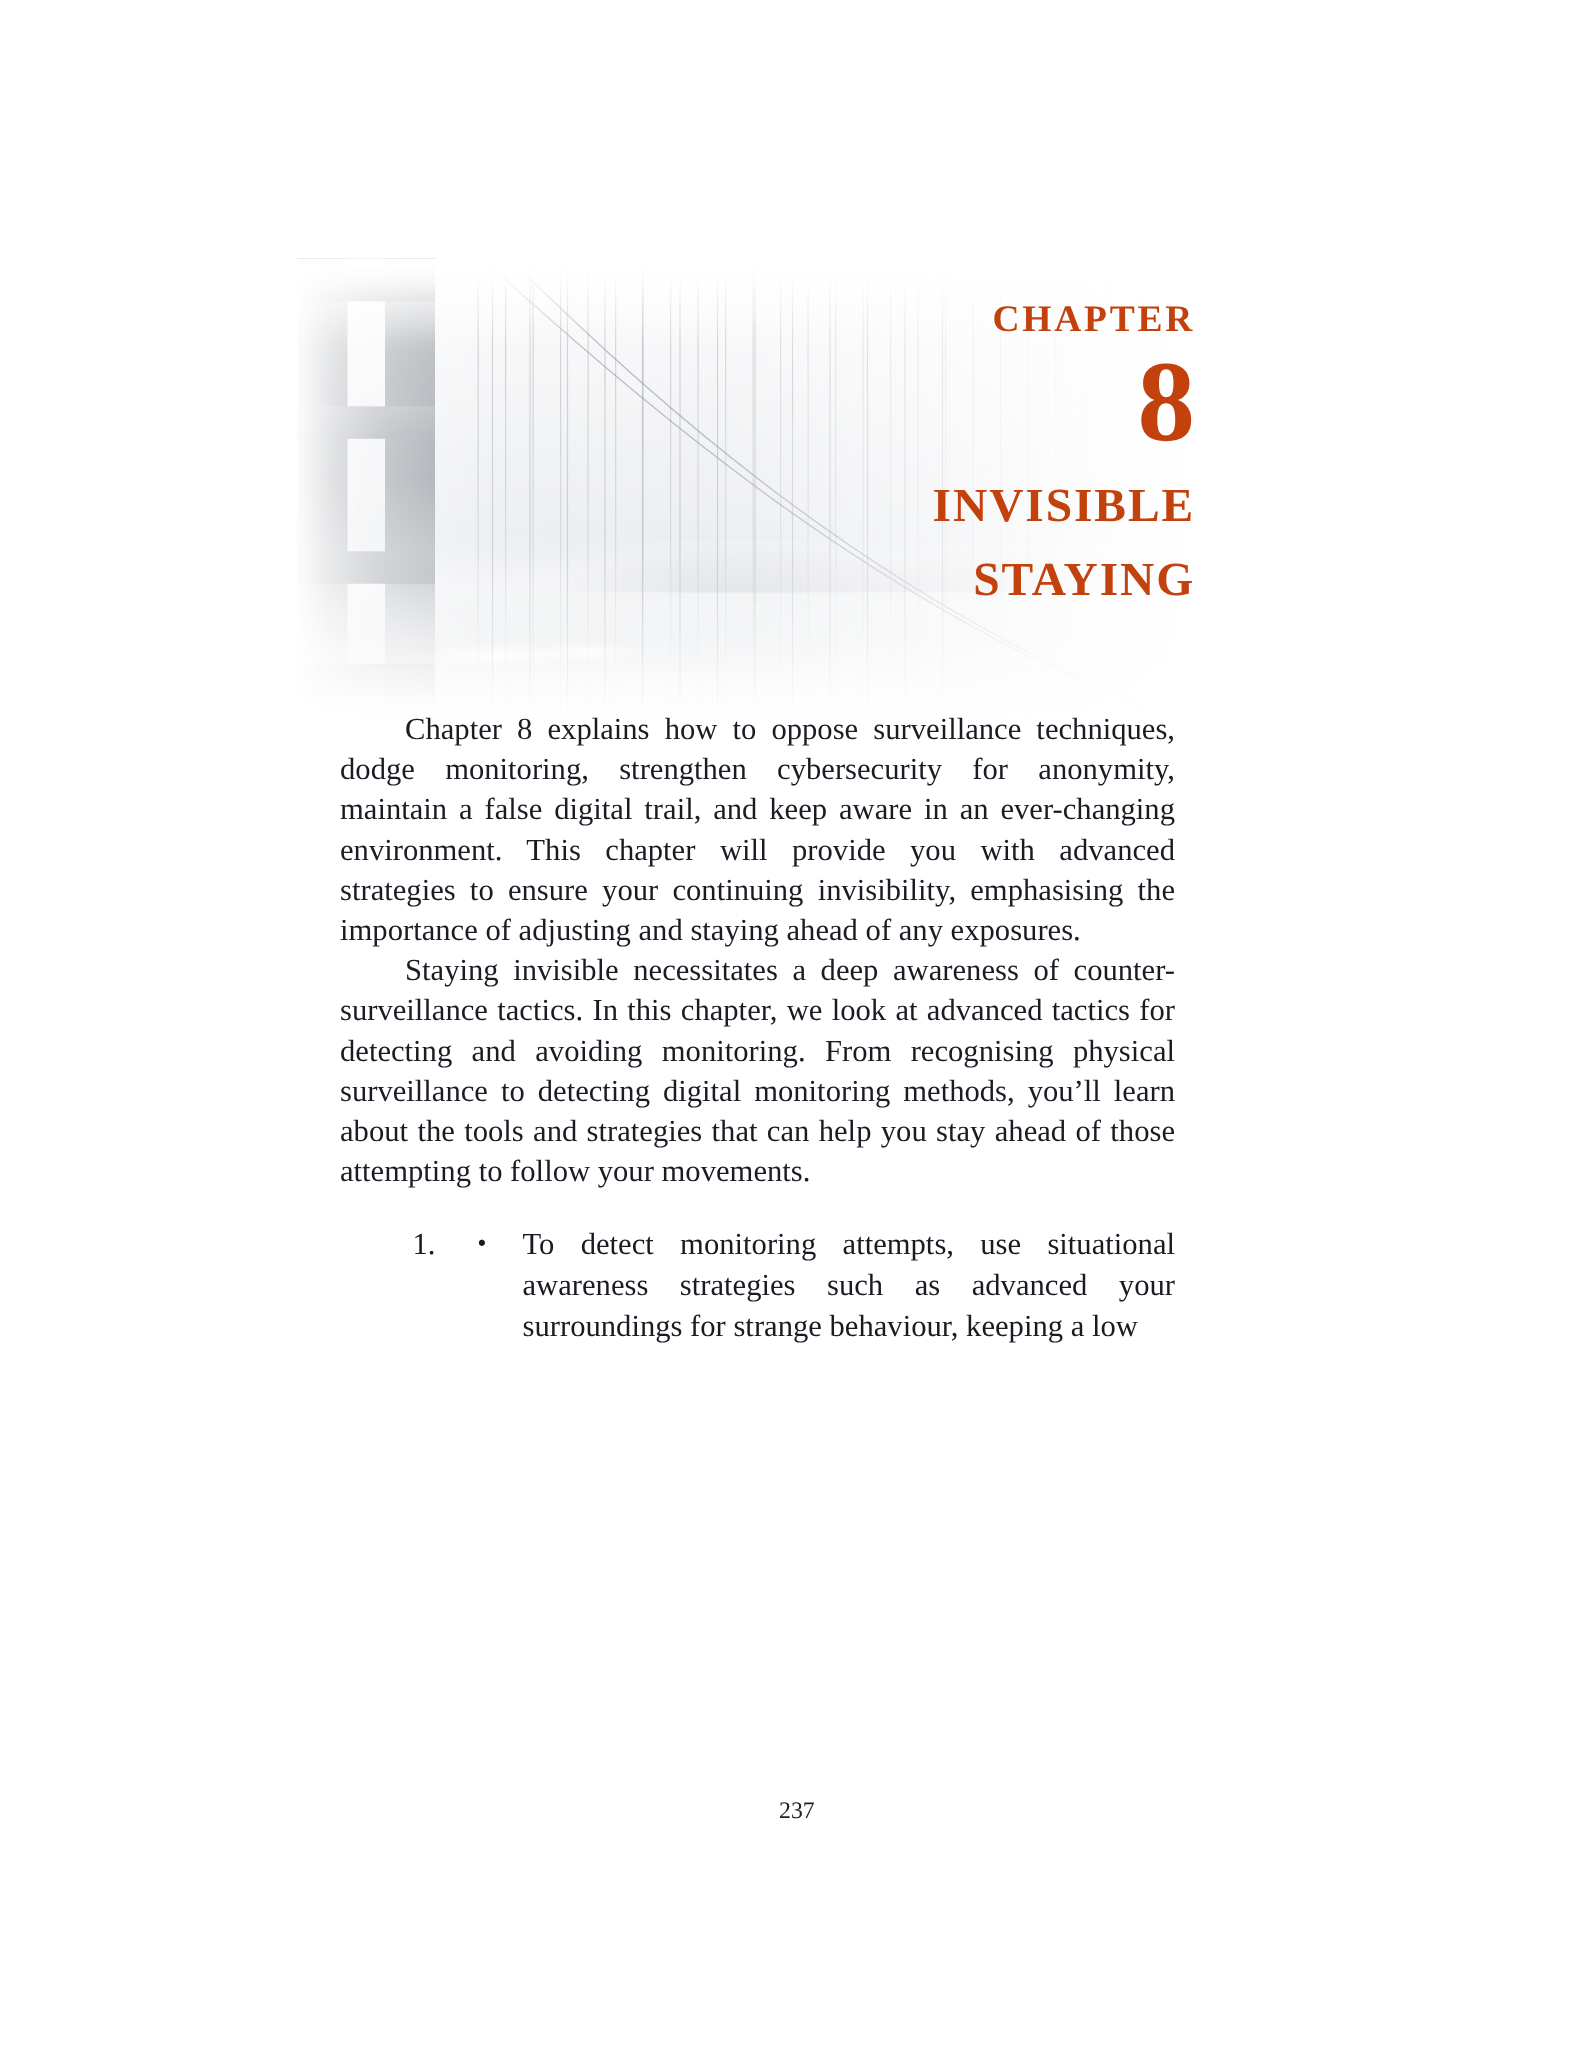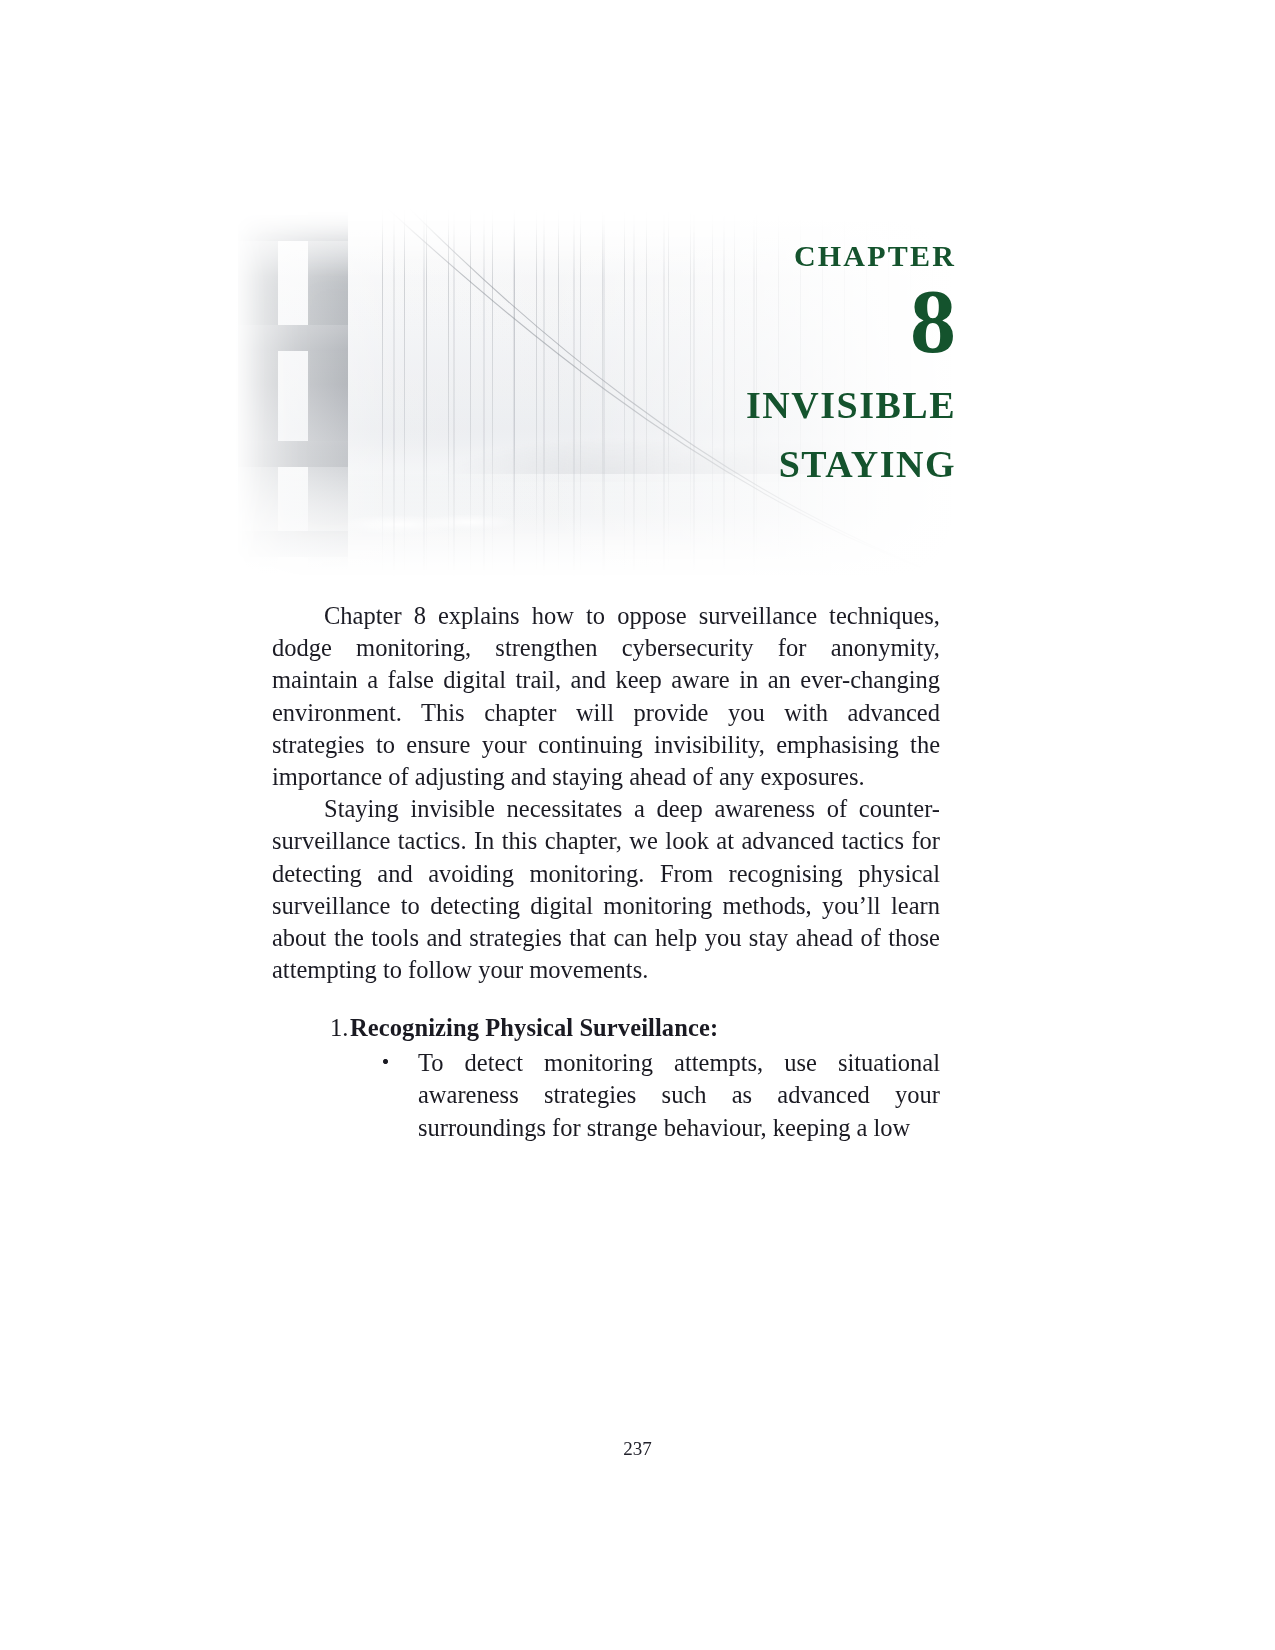--- a/index.html
+++ b/index.html
@@ -141,21 +141,21 @@
   }
 
   
   .banner-title {
     position: absolute;
     right: 10px;
     top: 34px;
     width: 330px;
     text-align: right;
     z-index: 6;
-    color: #14532d;
+    color: #c2410c;
   }
   .chapter-word {
     font-size: 30px;
     font-weight: 700;
     letter-spacing: 2.2px;
     line-height: 1;
     text-shadow: 0 1px 0 rgba(255,255,255,.9);
   }
   .chapter-number {
     font-size: 92px;
@@ -169,21 +169,21 @@
     font-weight: 700;
     letter-spacing: 1.5px;
     line-height: 1.18;
     margin-top: 14px;
   }
 
   
   .body {
     position: absolute;
     left: 272px;
-    top: 600px;
+    top: 568px;
     width: 668px;
   }
   p.para {
     margin: 0;
     font-size: 24.5px;
     line-height: 32.2px;
     text-align: justify;
     text-indent: 52px;
     color: #1b1b24;
   }
@@ -340,21 +340,20 @@
   <div class="body">
 
     <p class="para">Chapter 8 explains how to oppose surveillance techniques, dodge monitoring, strengthen cybersecurity for anonymity, maintain a false digital trail, and keep aware in an ever-changing environment. This chapter will provide you with advanced strategies to ensure your continuing invisibility, emphasising the importance of adjusting and staying ahead of any exposures.</p>
 
 
     <p class="para">Staying invisible necessitates a deep awareness of counter-surveillance tactics. In this chapter, we look at advanced tactics for detecting and avoiding monitoring. From recognising physical surveillance to detecting digital monitoring methods, you’ll learn about the tools and strategies that can help you stay ahead of those attempting to follow your movements.</p>
 
     <ol class="num-list">
       <li>
         <span class="num-marker">1.</span>
-        <span class="item-title">Recognizing Physical Surveillance:</span>
 
         <ul class="bul-list">
           <li>
             <span class="bullet-glyph">•</span>
           </li>
           <li>
             <span class="bullet-glyph">•</span>
             <span>To detect monitoring attempts, use situational awareness strategies such as advanced your surroundings for strange behaviour, keeping a low</span>
           </li>
         </ul>

